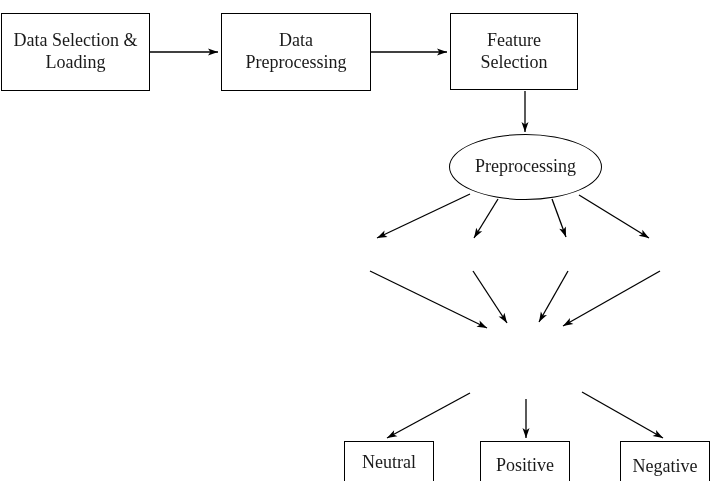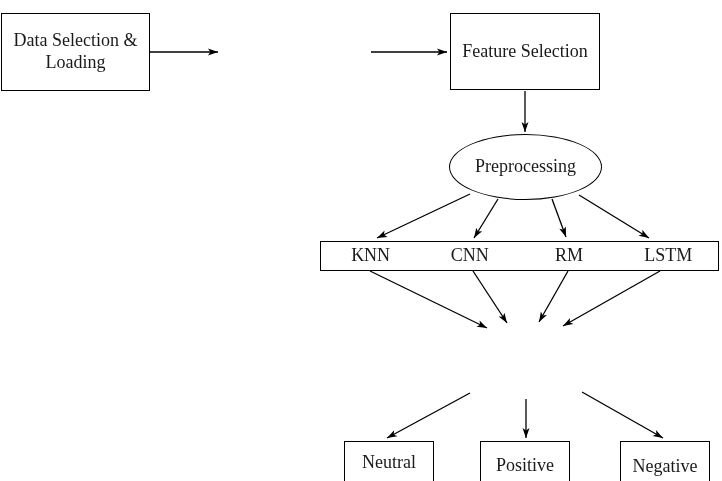--- a/index.html
+++ b/index.html
@@ -32,21 +32,21 @@
   .ellipse {
     border-radius: 50%;
   }
   .node-label {
     white-space: pre-line;
     padding: 0 2px;
   }
   
   .box-data-selection   { left: 1px;   top: 2px;   width: 149px; height: 78px; }
   .box-preprocessing    { left: 221px; top: 2px;   width: 150px; height: 78px; }
-  .box-feature          { left: 450px; top: 2px;   width: 150px; height: 77px; }
+  .box-feature          { left: 450px; top: 2px;   width: 128px; height: 77px; }
   
   .ellipse-classification { left: 449px; top: 123px; width: 153px; height: 66px; }
   .ellipse-prediction     { left: 450px; top: 320px; width: 152px; height: 68px; }
   
   .box-models {
     left: 320px; top: 230px; width: 399px; height: 30px;
     display: flex;
     align-items: stretch;
     justify-content: space-between;
     padding: 0;
@@ -78,43 +78,33 @@
 </head>
 <body>
 
 <div class="canvas">
 
   <div class="node box-data-selection">
     <span class="node-label">Data Selection &amp;
 Loading</span>
   </div>
 
+  <div class="node box-preprocessing">
+    <span class="node-label">Data
+Preprocessing</span>
+  </div>
 
   <div class="node box-feature">
     <span class="node-label">Feature Selection</span>
   </div>
 
   <div class="node ellipse ellipse-classification">
     <span class="node-label">Preprocessing</span>
   </div>
 
-  <div class="node box-models">
-    <div class="model-cell">
-      <span class="node-label">KNN</span>
-    </div>
-    <div class="model-cell">
-      <span class="node-label">CNN</span>
-    </div>
-    <div class="model-cell">
-      <span class="node-label">RM</span>
-    </div>
-    <div class="model-cell">
-      <span class="node-label">LSTM</span>
-    </div>
-  </div>
 
 
   <div class="node box-neutral">
     <span class="node-label">Neutral</span>
   </div>
 
   <div class="node box-positive">
     <span class="node-label">Positive</span>
   </div>
 

